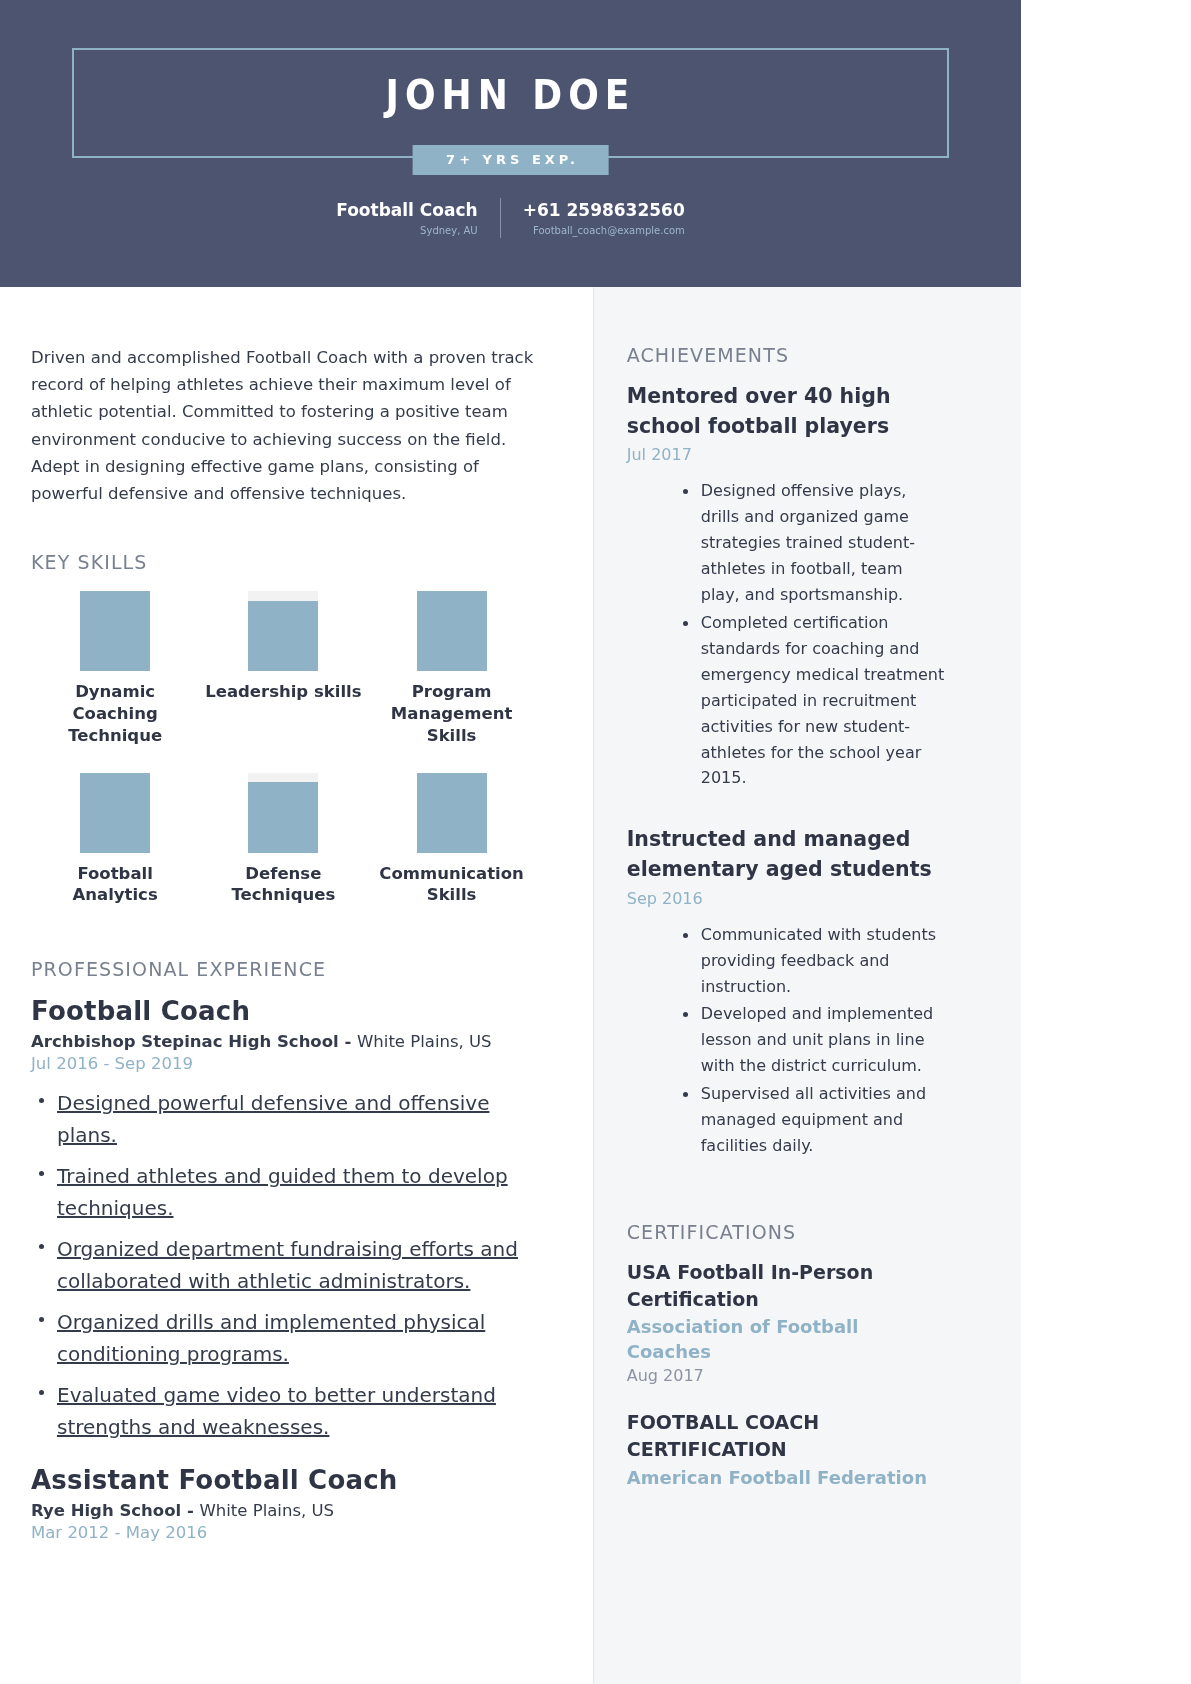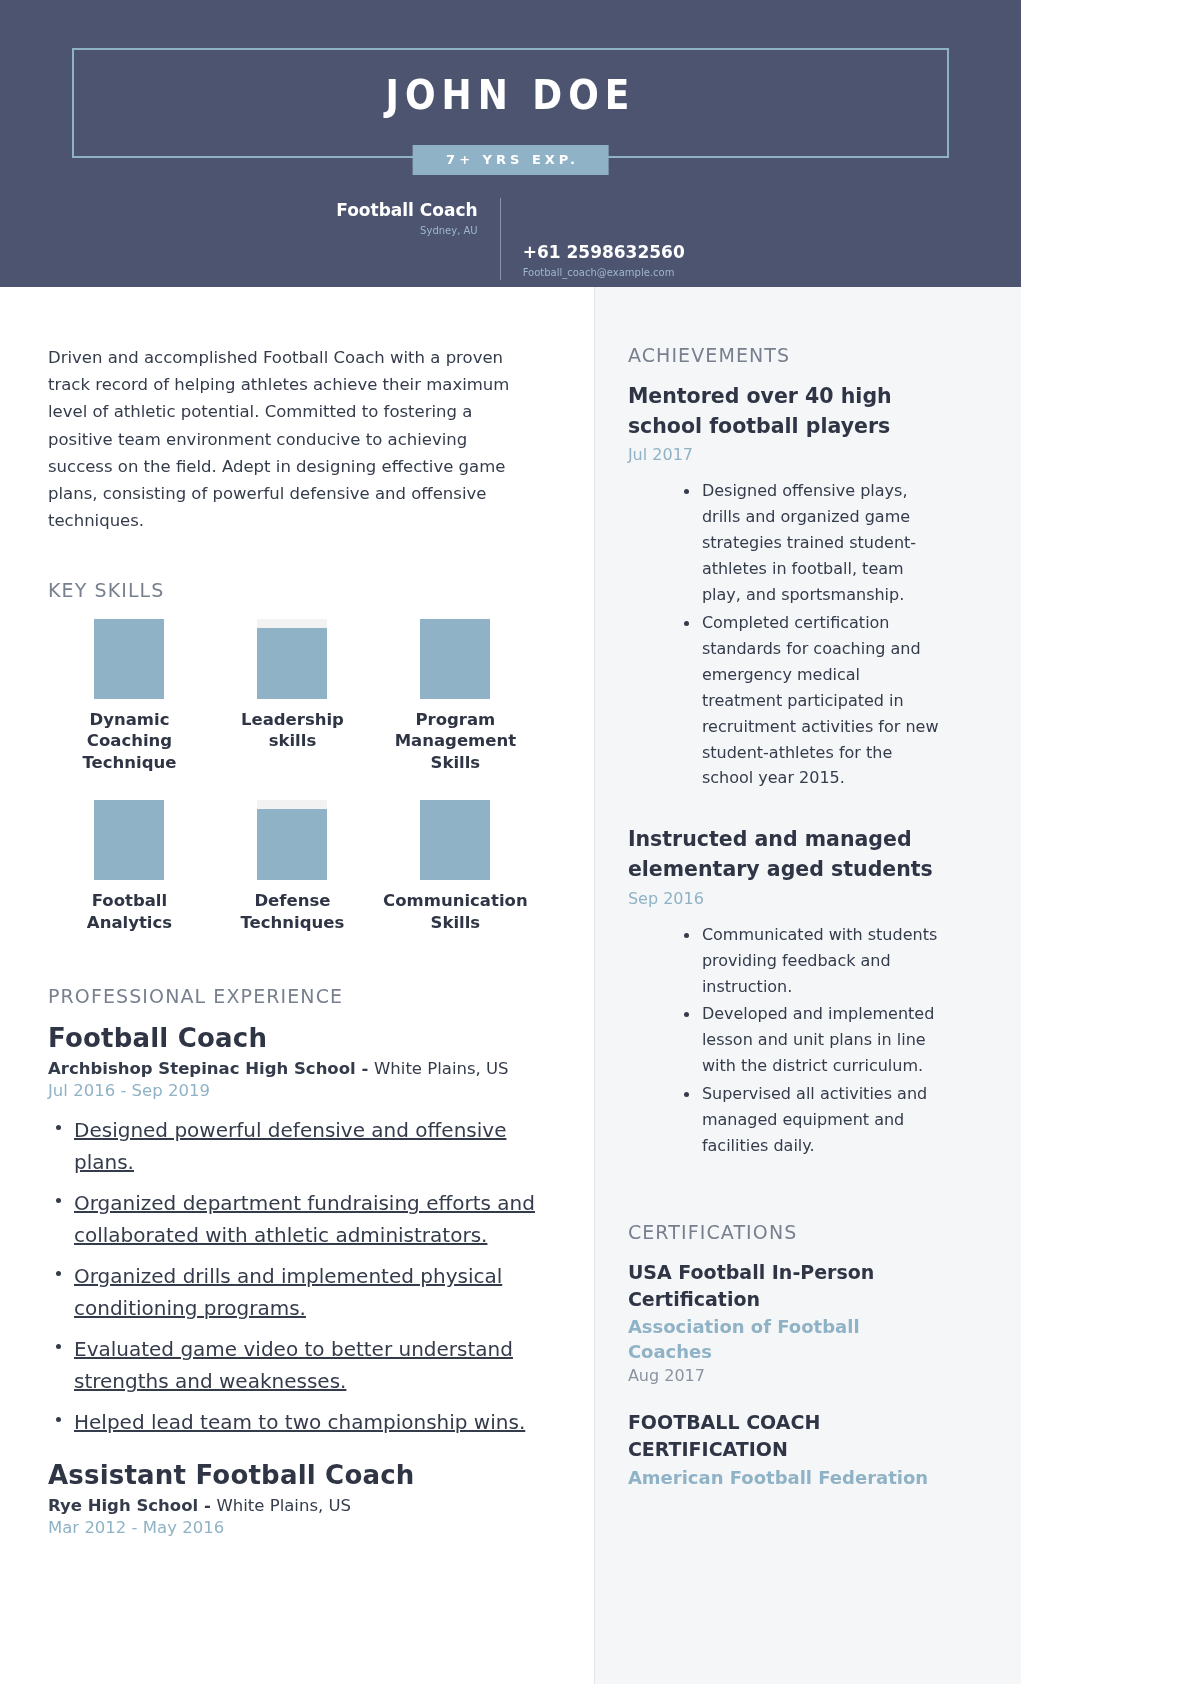--- a/index.html
+++ b/index.html
@@ -51,41 +51,41 @@
     white-space: nowrap;
   }
   .contact {
     position: absolute;
     top: 198px; left: 0; right: 0;
     display: flex;
     justify-content: center;
   }
   .contact-col { padding: 0 22px; }
   .contact-col.left { text-align: right; border-right: 1px solid #8a93ad; }
-  .contact-col.right { text-align: left; margin-top: 42px; }
+  .contact-col.right { text-align: right; }
   .contact-primary {
     color: #ffffff;
     font-size: 17px;
     font-weight: bold;
     line-height: 1.45;
     white-space: nowrap;
   }
   .contact-secondary {
     color: #9fb6c9;
     font-size: 10px;
     line-height: 1.5;
     white-space: nowrap;
   }
 
   
   .body-wrap { display: flex; align-items: stretch; min-height: 1397px; }
   .col-left {
     width: 697px;
     background: #ffffff;
-    padding: 57px 57px 30px 48px;
+    padding: 57px 57px 30px 31px;
   }
   .col-right {
     width: 494px;
     background: #f5f6f8;
     padding: 57px 76px 30px 33px;
     border-left: 1px solid #e4e6ea;
   }
 
   .section-title {
     font-size: 19px;
@@ -301,24 +301,24 @@
         </div>
 
       <div class="section-title" style="margin-top:26px;">PROFESSIONAL EXPERIENCE</div>
       <div id="experience-list">
           <div class="exp-block">
             <div class="exp-title">Football Coach</div>
             <div class="exp-org"><b>Archbishop Stepinac High School - </b><span>White Plains, US</span></div>
             <div class="exp-date">Jul 2016 - Sep 2019</div>
             <ul class="bullets">
               <li>Designed powerful defensive and offensive plans.</li>
+              <li>Trained athletes and guided them to develop techniques.</li>
               <li>Organized department fundraising efforts and collaborated with athletic administrators.</li>
               <li>Organized drills and implemented physical conditioning programs.</li>
               <li>Evaluated game video to better understand strengths and weaknesses.</li>
-              <li>Helped lead team to two championship wins.</li>
             </ul>
           </div>
           <div class="exp-block">
             <div class="exp-title">Assistant Football Coach</div>
             <div class="exp-org"><b>Rye High School - </b><span>White Plains, US</span></div>
             <div class="exp-date">Mar 2012 - May 2016</div>
           </div>
         </div>
 
     </div>

